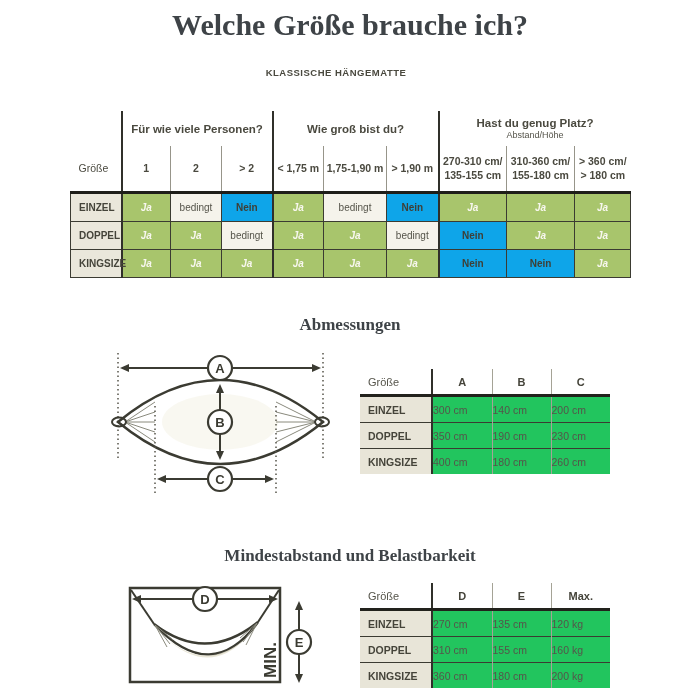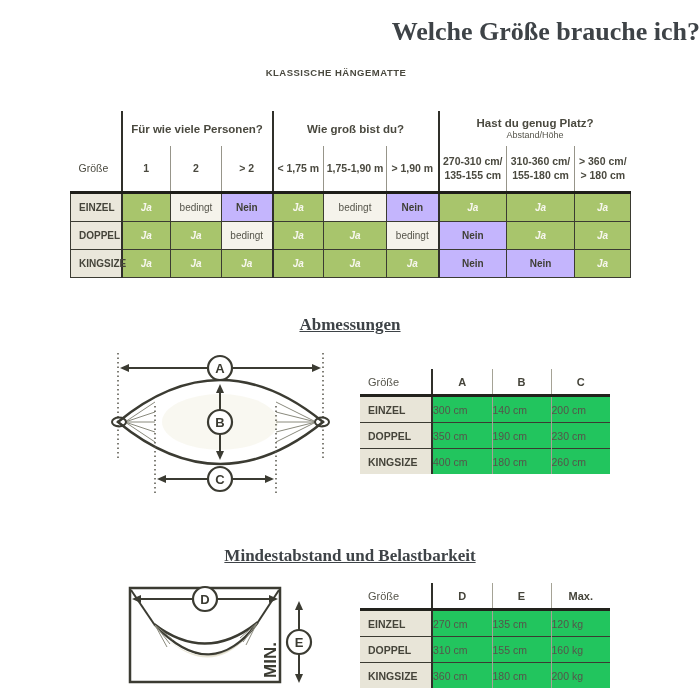--- a/index.html
+++ b/index.html
@@ -1,42 +1,42 @@
 <!DOCTYPE html>
 <html><head>
 <meta charset="utf-8">
 <style>
   html,body{margin:0;padding:0;background:#fff;}
   .canvas{position:relative;width:700px;height:700px;background:#fff;overflow:hidden;
           font-family:"Liberation Sans",sans-serif;color:#45443a;}
-  .page-title{position:absolute;left:0;top:8px;width:700px;text-align:right;
-          font-family:"Liberation Serif",serif;font-weight:bold;font-size:26px;color:#3e4347;margin-top:9px;}
+  .page-title{position:absolute;left:0;top:8px;width:700px;text-align:center;
+          font-family:"Liberation Serif",serif;font-weight:bold;font-size:30px;color:#3e4347;}
   .page-subtitle{position:absolute;left:0;top:67px;width:672px;text-align:center;
           font-size:9.5px;font-weight:bold;letter-spacing:.5px;color:#4a493f;}
   .section-title{position:absolute;left:0;width:700px;text-align:center;
-          font-family:"Liberation Serif",serif;font-weight:bold;font-size:17px;color:#3e4347;text-decoration:underline;}
+          font-family:"Liberation Serif",serif;font-weight:bold;font-size:17px;color:#3e4347;}
   .st-abmessungen{top:315px;}
   .st-mindest{top:546px;}
 
   
   table.size{position:absolute;left:70px;top:111px;width:560px;border-collapse:collapse;
           table-layout:fixed;}
   table.size th,table.size td{padding:0;text-align:center;vertical-align:middle;}
   .grp-row th{height:35px;font-size:11.5px;font-weight:bold;color:#4a493f;border:none;margin-top:41px;}
   .grp-sub{font-size:9px;font-weight:normal;color:#55544a;margin-top:1px;}
   .col-row th{height:45px;font-size:10.5px;font-weight:bold;color:#4a493f;line-height:1.3;}
   .col-row th.corner{font-weight:normal;text-align:left;padding-left:8px;color:#4a493f;}
   .gsep{border-left:2px solid #30302a !important;}
   .lsep{border-left:1px solid #97958a;}
   table.size tbody td{height:27px;border:1px solid #3b3b32;font-size:10px;}
   table.size tbody tr:first-child td{border-top:3px solid #1e1e19;}
   td.row-label{background:#eae7db;font-weight:bold;font-size:10.5px;text-align:left !important;
           padding-left:8px !important;color:#45443a;}
   td.c-ja{background:#a8c56c;color:#f8f7ef;font-weight:bold;font-size:11px;font-style:italic;}
-  td.c-nein{background:#c4b5fd;color:#3f3f36;font-weight:bold;}
+  td.c-nein{background:#0ea5e9;color:#3f3f36;font-weight:bold;}
   td.c-bedingt{background:#f5f3eb;color:#55544a;}
 
   
   table.dims{position:absolute;width:250px;border-collapse:collapse;table-layout:fixed;}
   .dims-abmessungen{left:360px;top:369px;}
   .dims-mindest{left:360px;top:583px;}
   table.dims th{height:25px;background:#fff;font-size:11px;font-weight:bold;color:#45443a;
           text-align:center;padding:0;border-bottom:3px solid #22221c;}
   table.dims th.corner{font-weight:normal;text-align:left;padding-left:8px;color:#55544a;}
   table.dims td{height:25px;background:#22c55e;font-size:10.5px;color:#55544a;

